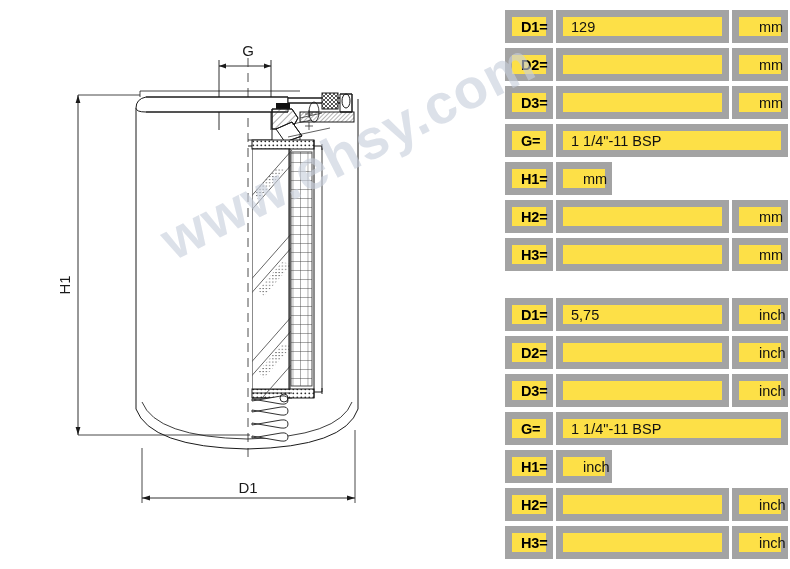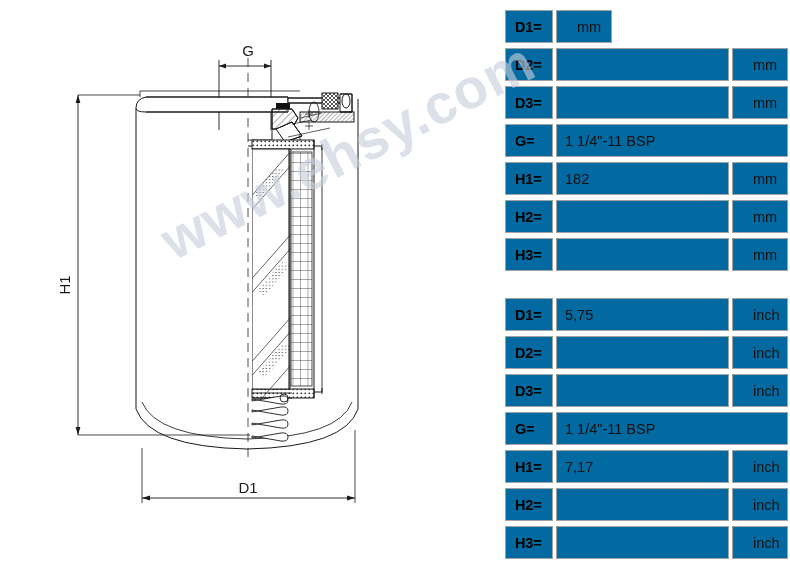--- a/index.html
+++ b/index.html
@@ -59,26 +59,26 @@
   #spec-table-mm { left: 505px; top: 10px; }
   #spec-table-inch { left: 505px; top: 298px; }
 
   .spec-row {
     display: flex;
     align-items: stretch;
     height: 33px;
     margin-bottom: 5px;
   }
   .cell {
-    border: 1px solid #a3a3a3;
+    border: 7px solid #a3a3a3;
     outline: 1px solid #ffffff;
     box-sizing: border-box;
     display: flex;
     align-items: center;
-    background: #0369a1;
+    background: #fde047;
   }
   .cell-label {
     width: 48px;
     flex: 0 0 48px;
     justify-content: flex-start;
     padding-left: 9px;
     font-size: 14.5px;
     font-weight: bold;
     color: #000000;
     letter-spacing: -0.2px;
@@ -296,39 +296,39 @@
 
       <text id="lbl-d1" x="248" y="493" text-anchor="middle" font-family="Liberation Sans, sans-serif" font-size="15" fill="#1a1a1a">D1</text>
     </svg>
   </div>
 
   <div id="watermark">www.ehsy.com</div>
 
   <div class="spec-table" id="spec-table-mm">
       <div class="spec-row">
         <div class="cell cell-label">D1=</div>
+        <div class="cell cell-value">129</div>
         <div class="cell cell-unit">mm</div>
       </div>
       <div class="spec-row">
         <div class="cell cell-label">D2=</div>
         <div class="cell cell-value"></div>
         <div class="cell cell-unit">mm</div>
       </div>
       <div class="spec-row">
         <div class="cell cell-label">D3=</div>
         <div class="cell cell-value"></div>
         <div class="cell cell-unit">mm</div>
       </div>
       <div class="spec-row wide">
         <div class="cell cell-label">G=</div>
         <div class="cell cell-value">1 1/4"-11 BSP</div>
       </div>
       <div class="spec-row">
         <div class="cell cell-label">H1=</div>
-        <div class="cell cell-value">182</div>
         <div class="cell cell-unit">mm</div>
       </div>
       <div class="spec-row">
         <div class="cell cell-label">H2=</div>
         <div class="cell cell-value"></div>
         <div class="cell cell-unit">mm</div>
       </div>
       <div class="spec-row">
         <div class="cell cell-label">H3=</div>
         <div class="cell cell-value"></div>
@@ -351,21 +351,20 @@
         <div class="cell cell-label">D3=</div>
         <div class="cell cell-value"></div>
         <div class="cell cell-unit">inch</div>
       </div>
       <div class="spec-row wide">
         <div class="cell cell-label">G=</div>
         <div class="cell cell-value">1 1/4"-11 BSP</div>
       </div>
       <div class="spec-row">
         <div class="cell cell-label">H1=</div>
-        <div class="cell cell-value">7,17</div>
         <div class="cell cell-unit">inch</div>
       </div>
       <div class="spec-row">
         <div class="cell cell-label">H2=</div>
         <div class="cell cell-value"></div>
         <div class="cell cell-unit">inch</div>
       </div>
       <div class="spec-row">
         <div class="cell cell-label">H3=</div>
         <div class="cell cell-value"></div>

